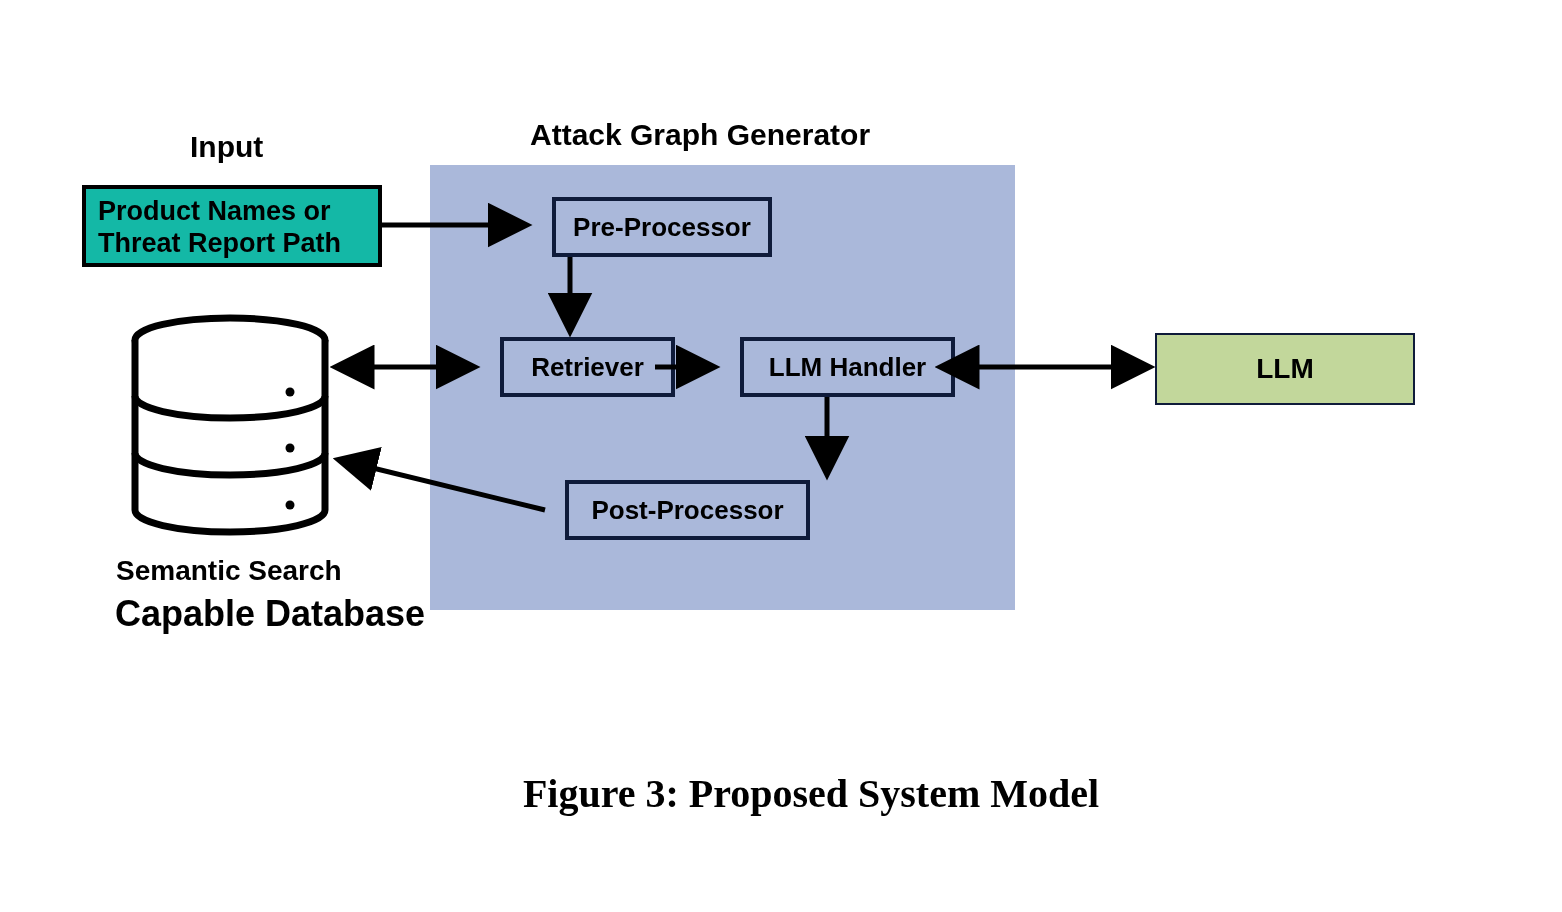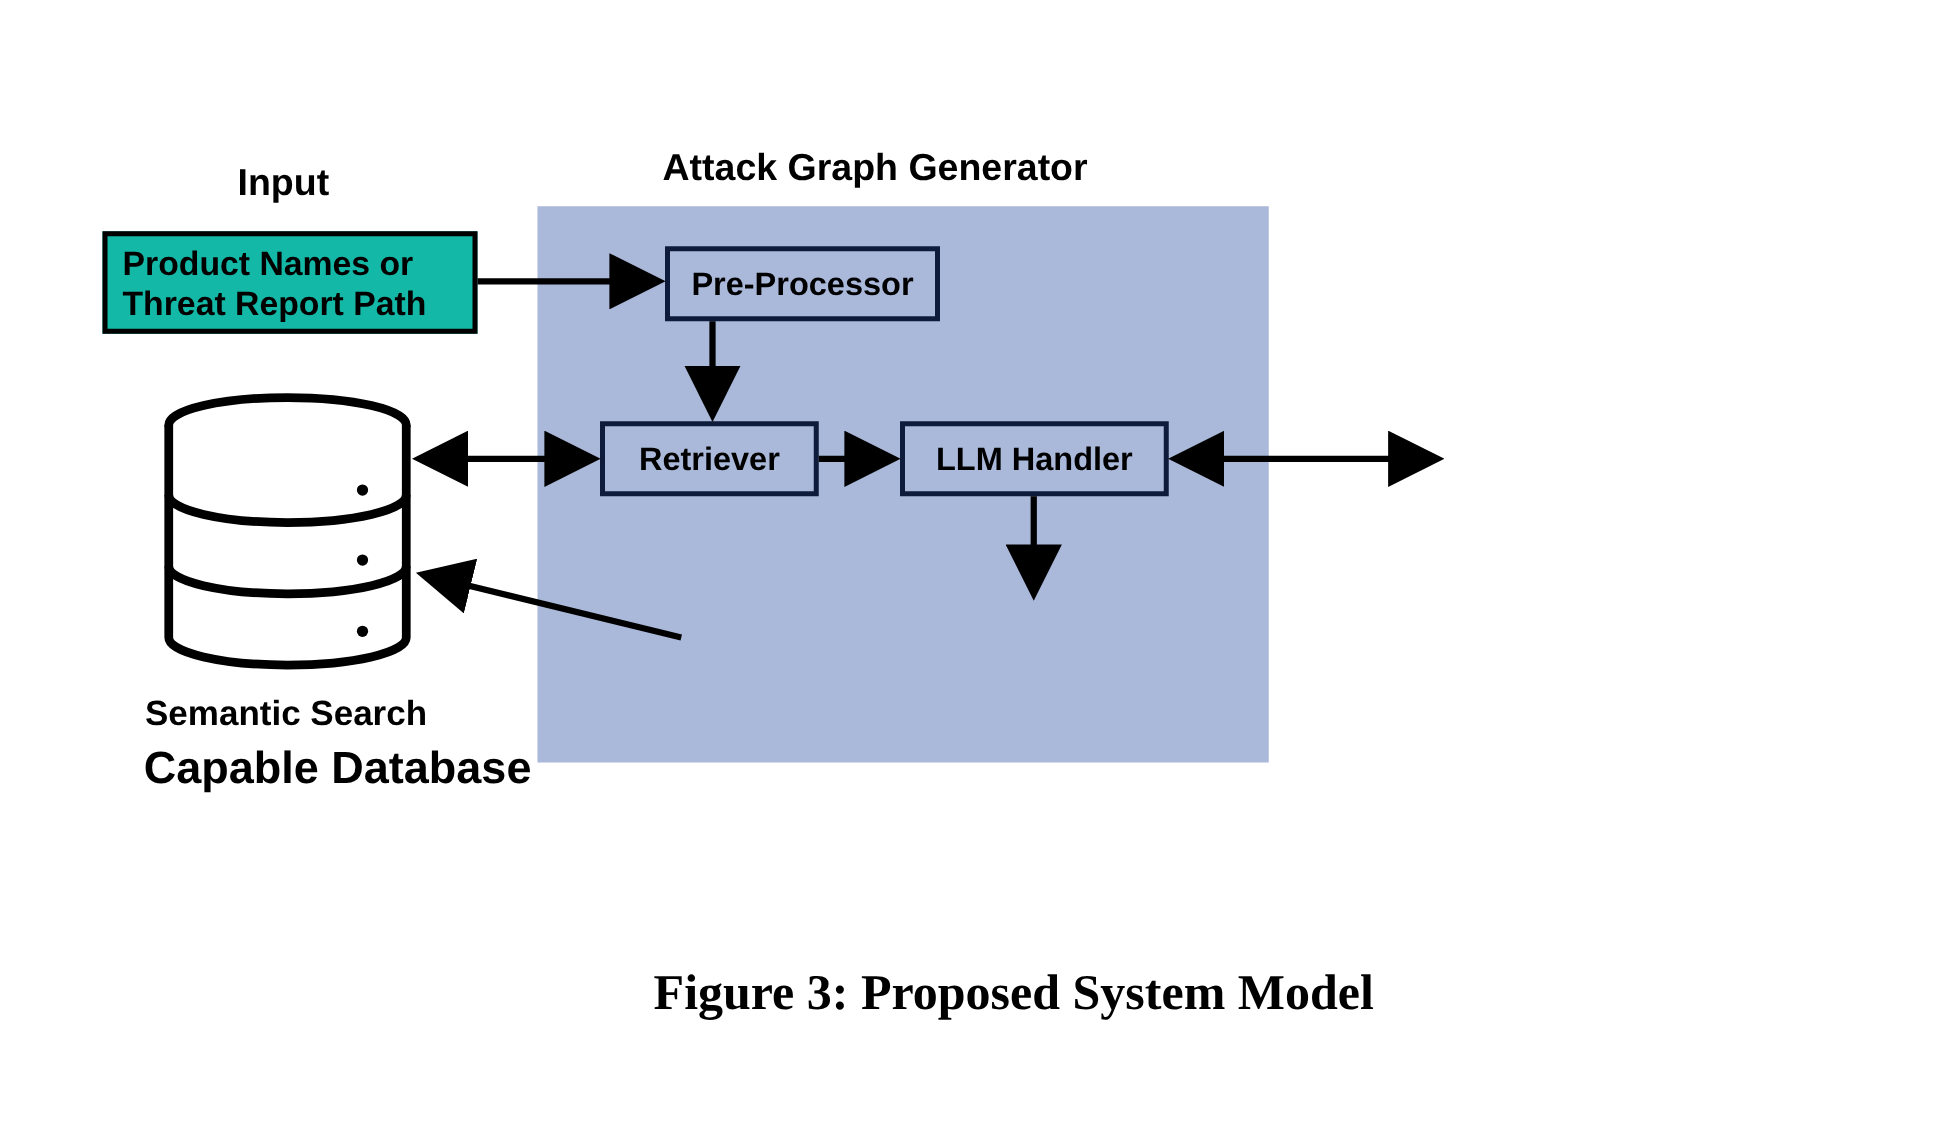--- a/index.html
+++ b/index.html
@@ -24,20 +24,21 @@
   }
   .box {
     position: absolute;
     box-sizing: border-box;
     border: 4px solid #0f1b3a;
     display: flex;
     align-items: center;
     justify-content: center;
     font-weight: 700;
     background: #ffffff;
+    margin-left: 20px;
   }
   .box-inner {
     background: #aab8da;
   }
   .bigbox {
     position: absolute;
     box-sizing: border-box;
     background: #aab8da;
   }
   .llmbox {
@@ -108,21 +109,27 @@
   </div>
 
   <div class="box box-inner" style="left:720px; top:337px; width:215px; height:60px; font-size:26px;">
     <span>LLM Handler</span>
   </div>
 
   <div class="box box-inner" style="left:480px; top:337px; width:175px; height:60px; font-size:26px;">
     <span>Retriever</span>
   </div>
 
+  <div class="box box-inner" style="left:545px; top:480px; width:245px; height:60px; font-size:26px;">
+    <span>Post-Processor</span>
+  </div>
 
+  <div class="llmbox" style="left:1155px; top:333px; width:260px; height:72px; font-size:28px;">
+    <span>LLM</span>
+  </div>
 
   <svg width="1562" height="912">
     <defs>
       <marker id="ah" viewBox="0 0 12 12" refX="10" refY="6" markerWidth="9" markerHeight="9" orient="auto-start-reverse">
         <path d="M0,0 L12,6 L0,12 z" fill="#000000"></path>
       </marker>
     </defs>
     <g stroke="#000000" stroke-width="5" fill="none">
 
       <line x1="382" y1="225" x2="525" y2="225" marker-end="url(#ah)"></line>

